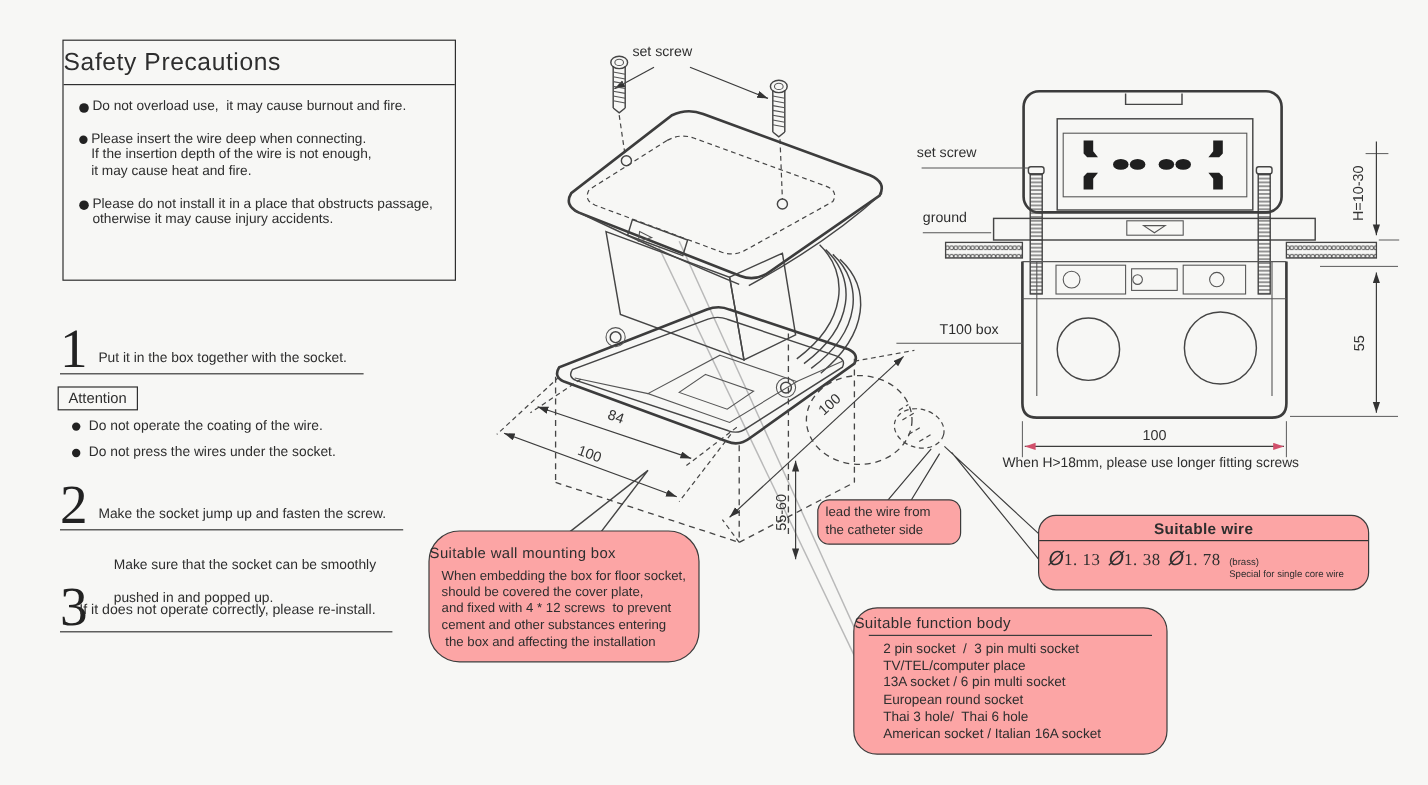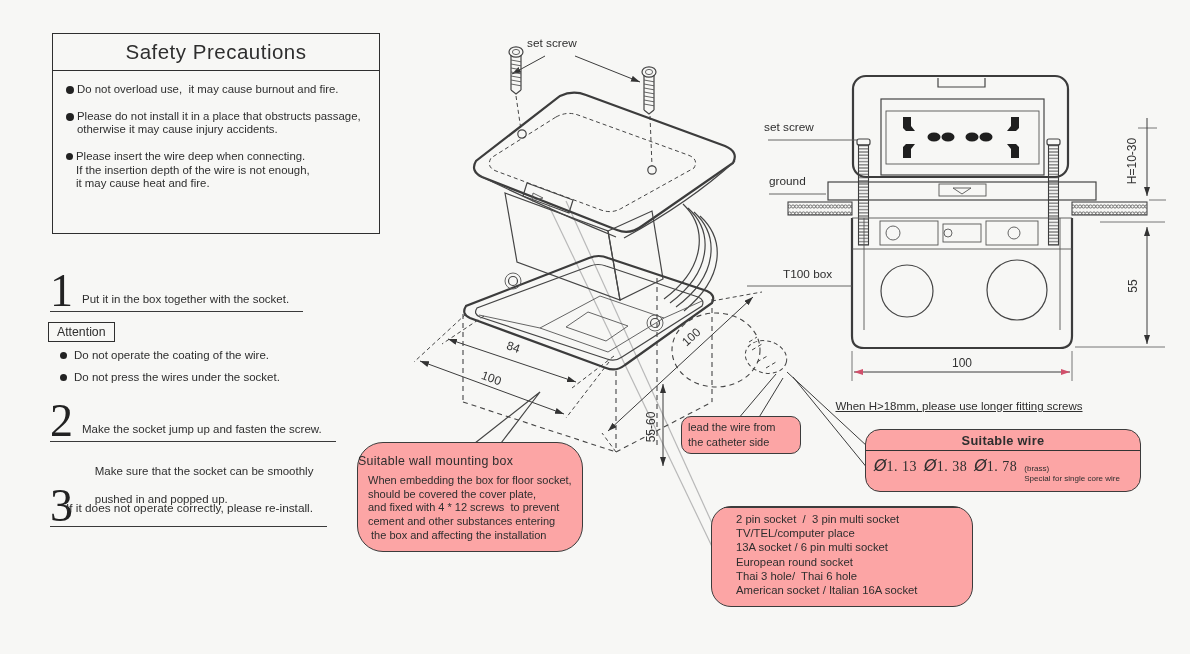--- a/index.html
+++ b/index.html
@@ -12,21 +12,21 @@
   svg .thin{stroke:#555;fill:none;stroke-width:0.9;}
   svg .dash{stroke:#454545;fill:none;stroke-width:1.1;stroke-dasharray:5 4;}
   svg .dash2{stroke:#454545;fill:none;stroke-width:1;stroke-dasharray:4 3;}
   svg .gray{stroke:#b9b9b9;fill:none;stroke-width:1.2;}
   svg .dim{stroke:#3c3c3c;fill:none;stroke-width:1;}
   svg .ext{stroke:#555;fill:none;stroke-width:0.8;}
   svg .blk{fill:#1f1f1f;stroke:none;}
   svg text.dimt{font-family:"Liberation Sans",sans-serif;font-size:12px;fill:#333;}
   
   .safety{left:52px;top:33px;width:326px;height:199px;border:1.6px solid #2f2f2f;}
-  .safety-title{height:36px;line-height:36px;text-align:center;font-size:20.5px;
+  .safety-title{height:36px;line-height:36px;text-align:left;font-size:20.5px;
                 letter-spacing:.5px;border-bottom:1.6px solid #2f2f2f;}
   .safety-body{padding:12px 10px 0 13px;font-size:11.4px;line-height:1.2;}
   .sitem{display:flex;gap:3px;margin-bottom:13px;}
   .dot{width:8px;height:8px;border-radius:50%;background:#222;margin-top:3px;flex:none;}
   .dot.sm{width:7px;height:7px;}
   .sline{white-space:pre;}
   
   .step{display:flex;align-items:flex-end;border-bottom:1.4px solid #3a3a3a;width:max-content;padding:0 14px 1px 0;}
   .step-num{font-family:"Liberation Serif",serif;font-size:46px;line-height:.82;margin-right:9px;color:#222;}
   .step-text{font-size:11.5px;padding-bottom:5px;white-space:pre;}
@@ -236,34 +236,34 @@
 </svg>
 
 <div class="abs safety">
   <div class="safety-title">Safety Precautions</div>
   <div class="safety-body">
     <div class="sitem">
       <span class="dot"></span>
       <span class="sline">Do not overload use,  it may cause burnout and fire.</span>
     </div>
     <div class="sitem">
-      <span class="dot"></span>
-      <span>
-        <span class="sline">Please do not install it in a place that obstructs passage,</span><br>
-        <span class="sline">otherwise it may cause injury accidents.</span>
-      </span>
-    </div>
-    <div class="sitem">
       <span class="dot sm"></span>
       <span>
         <span class="sline">Please insert the wire deep when connecting.</span><br>
         <span class="sline">If the insertion depth of the wire is not enough,</span><br>
         <span class="sline">it may cause heat and fire.</span>
       </span>
     </div>
+    <div class="sitem">
+      <span class="dot"></span>
+      <span>
+        <span class="sline">Please do not install it in a place that obstructs passage,</span><br>
+        <span class="sline">otherwise it may cause injury accidents.</span>
+      </span>
+    </div>
   </div>
 </div>
 
 <div class="abs step" style="left:50px;top:272px;">
   <span class="step-num">1</span>
   <span class="step-text">Put it in the box together with the socket.</span>
 </div>
 
 <div class="abs attn" style="left:48px;top:322px;">
   <span>Attention</span>
@@ -290,21 +290,21 @@
     <span class="sline">Make sure that the socket can be smoothly</span><br>
     <span class="sline">pushed in and popped up.</span>
   </span>
 </div>
 <div class="abs note" style="left:66px;top:501px;">If it does not operate correctly, please re-install.</div>
 
 <div class="abs lbl" style="left:527px;top:36px;">set screw</div>
 <div class="abs lbl" style="left:764px;top:120px;">set screw</div>
 <div class="abs lbl" style="left:769px;top:174px;">ground</div>
 <div class="abs lbl" style="left:783px;top:267px;">T100 box</div>
-<div class="abs hnote" style="left:828px;top:400px;width:262px;text-decoration:underline;">When H&gt;18mm, please use longer fitting screws</div>
+<div class="abs hnote" style="left:828px;top:380px;width:262px;">When H&gt;18mm, please use longer fitting screws</div>
 
 <div class="abs bubble lead">
   <span class="sline">lead the wire from</span><br>
   <span class="sline">the catheter side</span>
 </div>
 
 <div class="abs bubble wallbox">
   <div class="b-title">Suitable wall mounting box</div>
   <div class="b-lines">
     <div>When embedding the box for floor socket,</div>
@@ -322,20 +322,21 @@
     <span class="wsz"><span class="dia">Ø</span><span class="dval">1. 38</span></span>
     <span class="wsz"><span class="dia">Ø</span><span class="dval">1. 78</span></span>
     <span class="brass">
       <span>(brass)</span><br>
       <span>Special for single core wire</span>
     </span>
   </div>
 </div>
 
 <div class="abs bubble funcbox">
+  <div class="b-title" style="font-size:12.6px;">Suitable function body</div>
   <div class="divider"></div>
   <div class="b-lines">
     <div>2 pin socket  /  3 pin multi socket</div>
     <div>TV/TEL/computer place</div>
     <div>13A socket / 6 pin multi socket</div>
     <div>European round socket</div>
     <div>Thai 3 hole/  Thai 6 hole</div>
     <div>American socket / Italian 16A socket</div>
   </div>
 </div>

